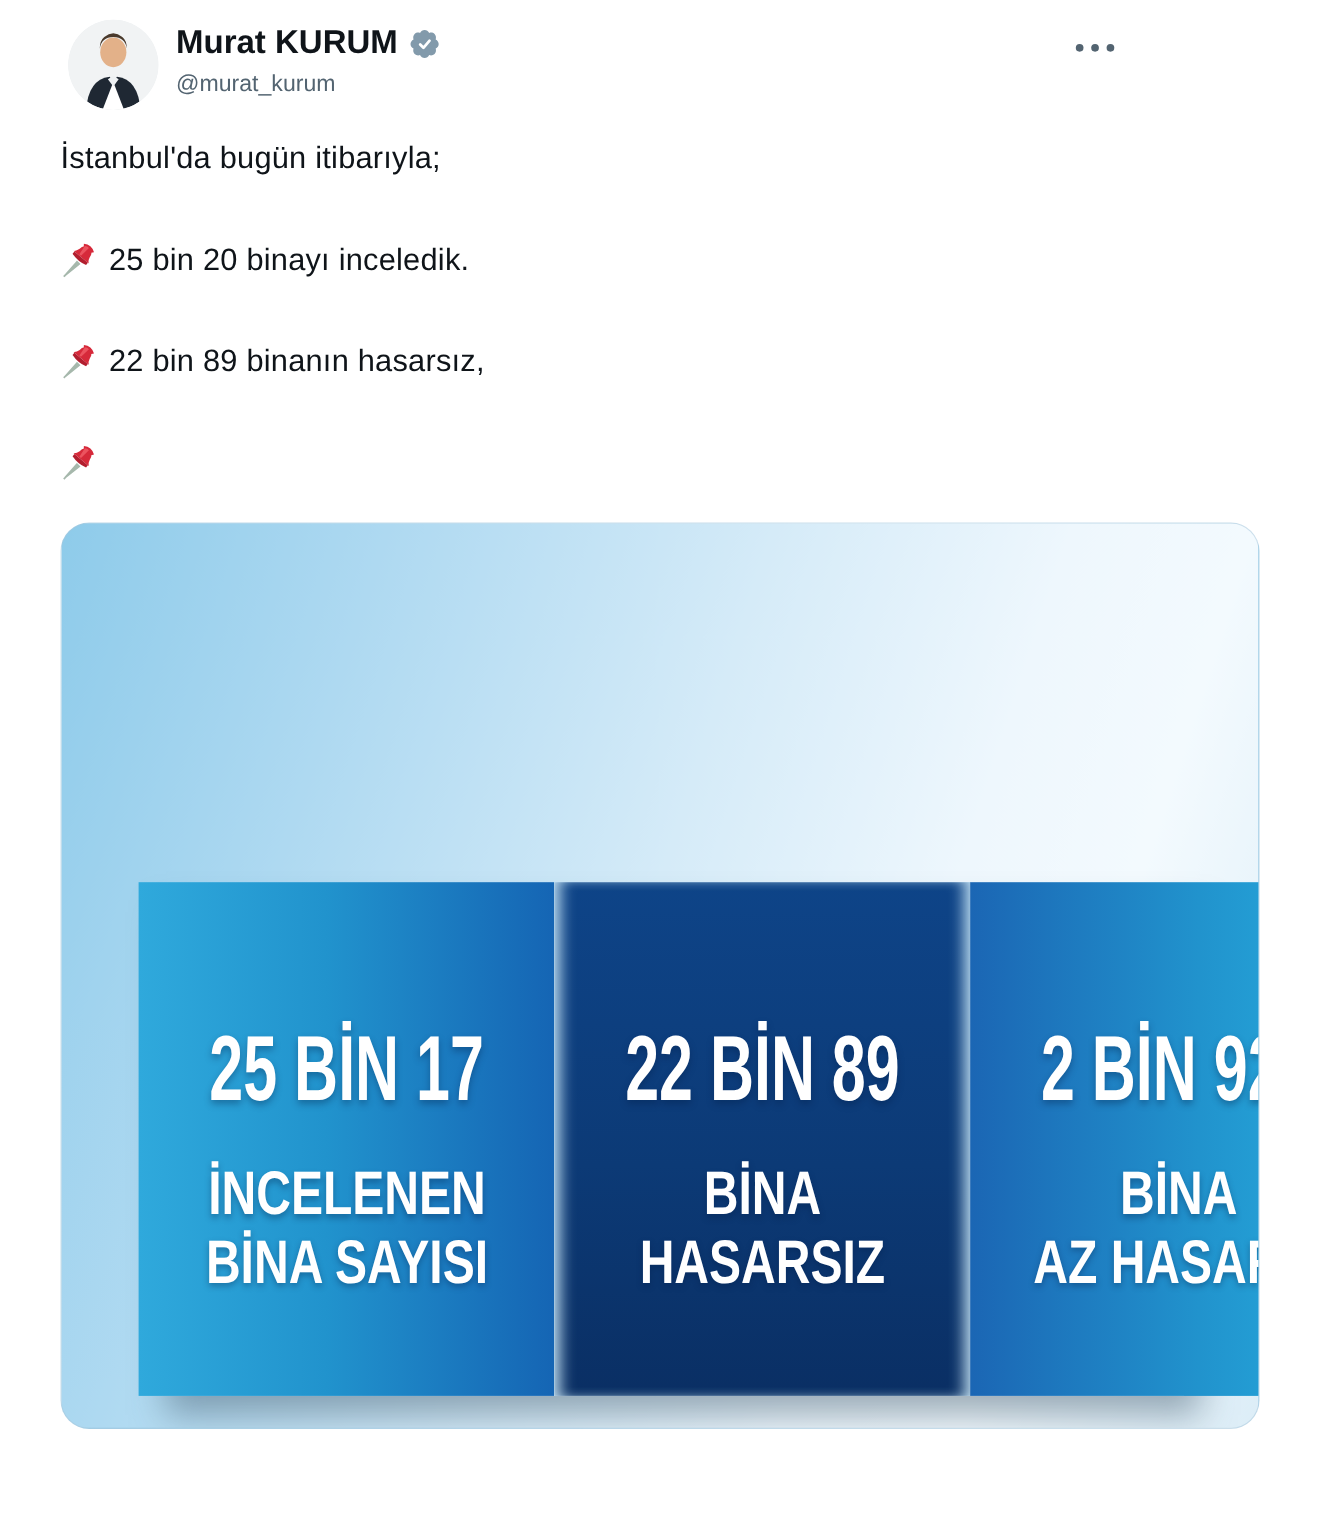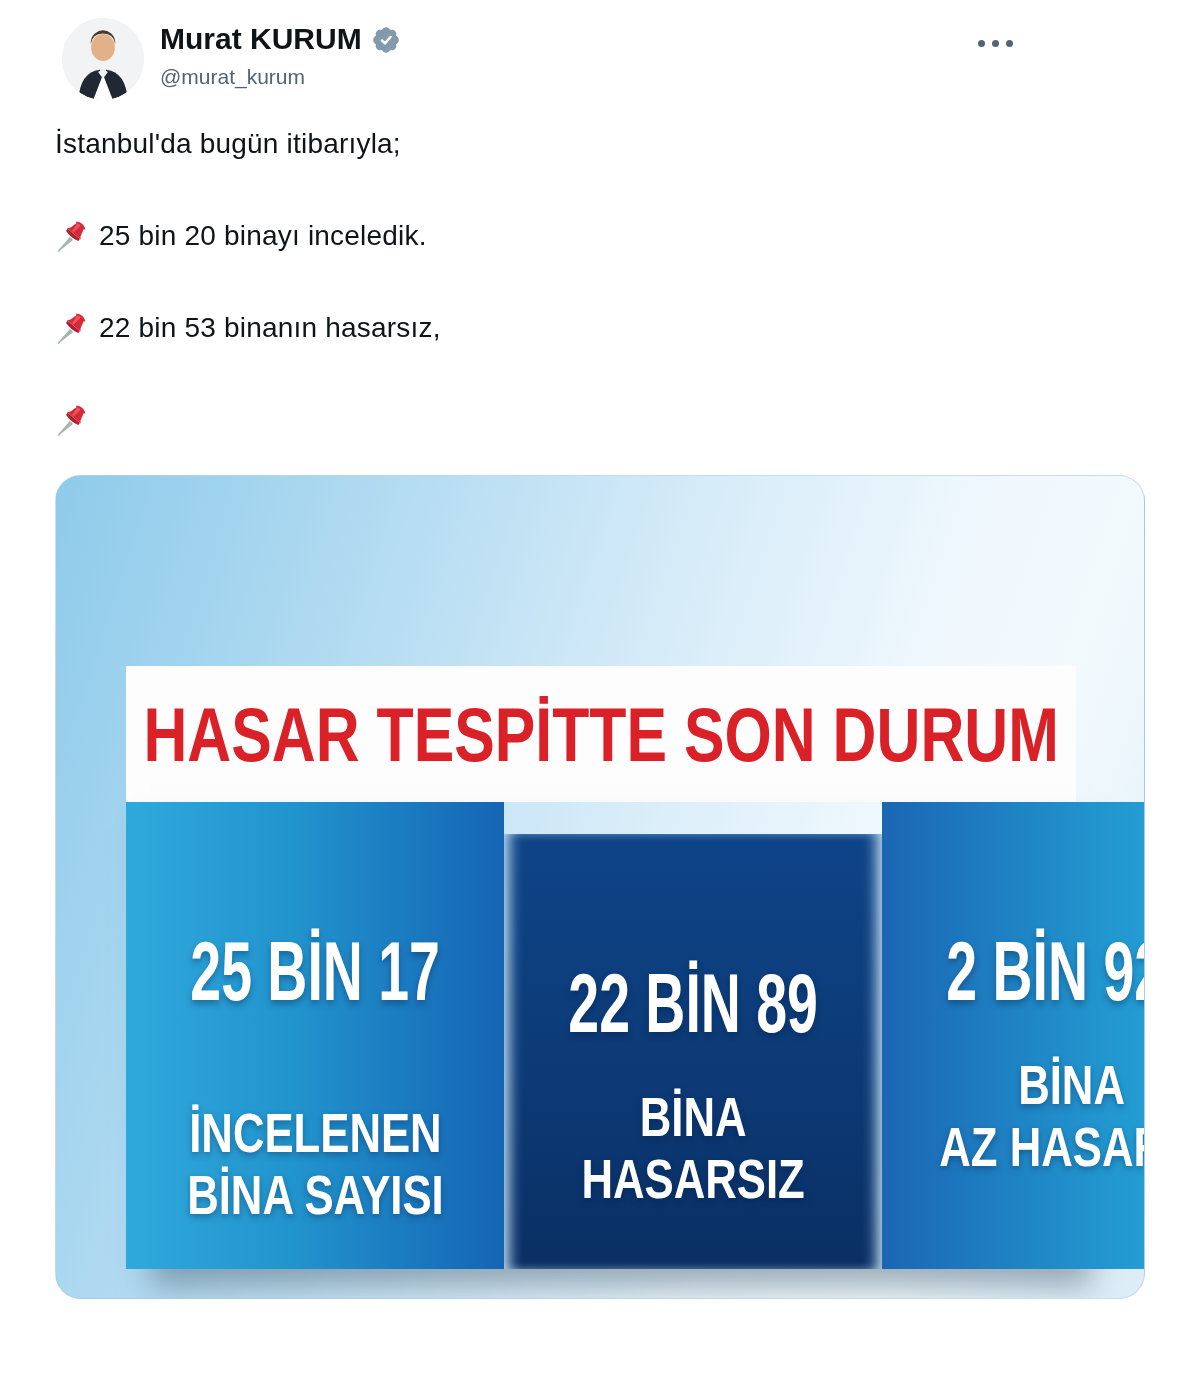--- a/index.html
+++ b/index.html
@@ -43,26 +43,25 @@
     font-size: 76px; font-weight: bold; color: #da2127; white-space: nowrap;
     transform: scaleX(0.80); letter-spacing: 0px;
   }
 
   .columns {
     position: absolute; left: 70px; top: 326px; width: 950px; height: 467px;
     display: flex;
     box-shadow: 20px 22px 30px -4px rgba(70, 95, 115, 0.5);
   }
   .col { flex: 1 1 0; display: flex; flex-direction: column; align-items: center; padding-top: 126px; }
-  .col-1 { background: linear-gradient(to right, #2fa9dc 0%, #2193cd 45%, #1565b4 100%); gap: 48px; }
+  .col-1 { background: linear-gradient(to right, #2fa9dc 0%, #2193cd 45%, #1565b4 100%); }
   .col-2 {
     background: linear-gradient(to bottom, #0e4488 0%, #0c3a76 55%, #0a2f64 100%);
     box-shadow: inset 12px 0 14px -7px rgba(205, 235, 250, 0.95),
                 inset -12px 0 14px -7px rgba(205, 235, 250, 0.95);
-    margin-top: 32px;
   }
   .col-3 { background: linear-gradient(to right, #1b66b4 0%, #2193cd 55%, #28b2e2 100%); }
 
   .col .num {
     font-size: 84px; font-weight: bold; color: #ffffff; white-space: nowrap;
     line-height: 86px; transform: scaleX(0.66);
     text-shadow: 0 4px 8px rgba(0, 30, 70, 0.35);
   }
   .col .label {
     margin-top: 40px; text-align: center; font-size: 56px; font-weight: bold;
@@ -124,38 +123,35 @@
       </svg><span>25 bin 20 binayı inceledik.</span>
     </p>
     <p>
       <svg class="pin" viewBox="0 0 38 36">
         <path d="M15 21 L4 33.5 L3 34.5 L4.5 33 L17 23z" fill="#a6b8ac" stroke="#a6b8ac" stroke-width="1.6" stroke-linecap="round"></path>
         <g transform="rotate(40 22 13)">
           <path d="M16 7 q6 -4 12 0 l-1.5 2 q1 .5 1.5 4 q.8 3.5 3 5 l-18 0 q2.2 -1.5 3 -5 q.5 -3.5 1.5 -4z" fill="#d6293a"></path>
           <path d="M14 18 h16 v2.6 q-8 2.4 -16 0z" fill="#b21e2e"></path>
           <path d="M18 8 q2 -1.5 4 -1 l-1 10 h-2z" fill="#ef5b66" opacity="0.85"></path>
         </g>
-      </svg><span>22 bin 53 binanın hasarsız,</span>
+      </svg><span>22 bin 89 binanın hasarsız,</span>
     </p>
     <p>
       <svg class="pin" viewBox="0 0 38 36">
         <path d="M15 21 L4 33.5 L3 34.5 L4.5 33 L17 23z" fill="#a6b8ac" stroke="#a6b8ac" stroke-width="1.6" stroke-linecap="round"></path>
         <g transform="rotate(40 22 13)">
           <path d="M16 7 q6 -4 12 0 l-1.5 2 q1 .5 1.5 4 q.8 3.5 3 5 l-18 0 q2.2 -1.5 3 -5 q.5 -3.5 1.5 -4z" fill="#d6293a"></path>
           <path d="M14 18 h16 v2.6 q-8 2.4 -16 0z" fill="#b21e2e"></path>
           <path d="M18 8 q2 -1.5 4 -1 l-1 10 h-2z" fill="#ef5b66" opacity="0.85"></path>
         </g>
       </svg>
     </p>
   </div>
 
   <div class="media-card">
-    <div class="banner">
-      <span class="title">HASAR TESPİTTE SON DURUM</span>
-    </div>
     <div class="columns">
       <div class="col col-1">
         <div class="num">25 BİN 17</div>
         <div class="label">
           <div>İNCELENEN</div>
           <div>BİNA SAYISI</div>
         </div>
       </div>
       <div class="col col-2">
         <div class="num">22 BİN 89</div>

